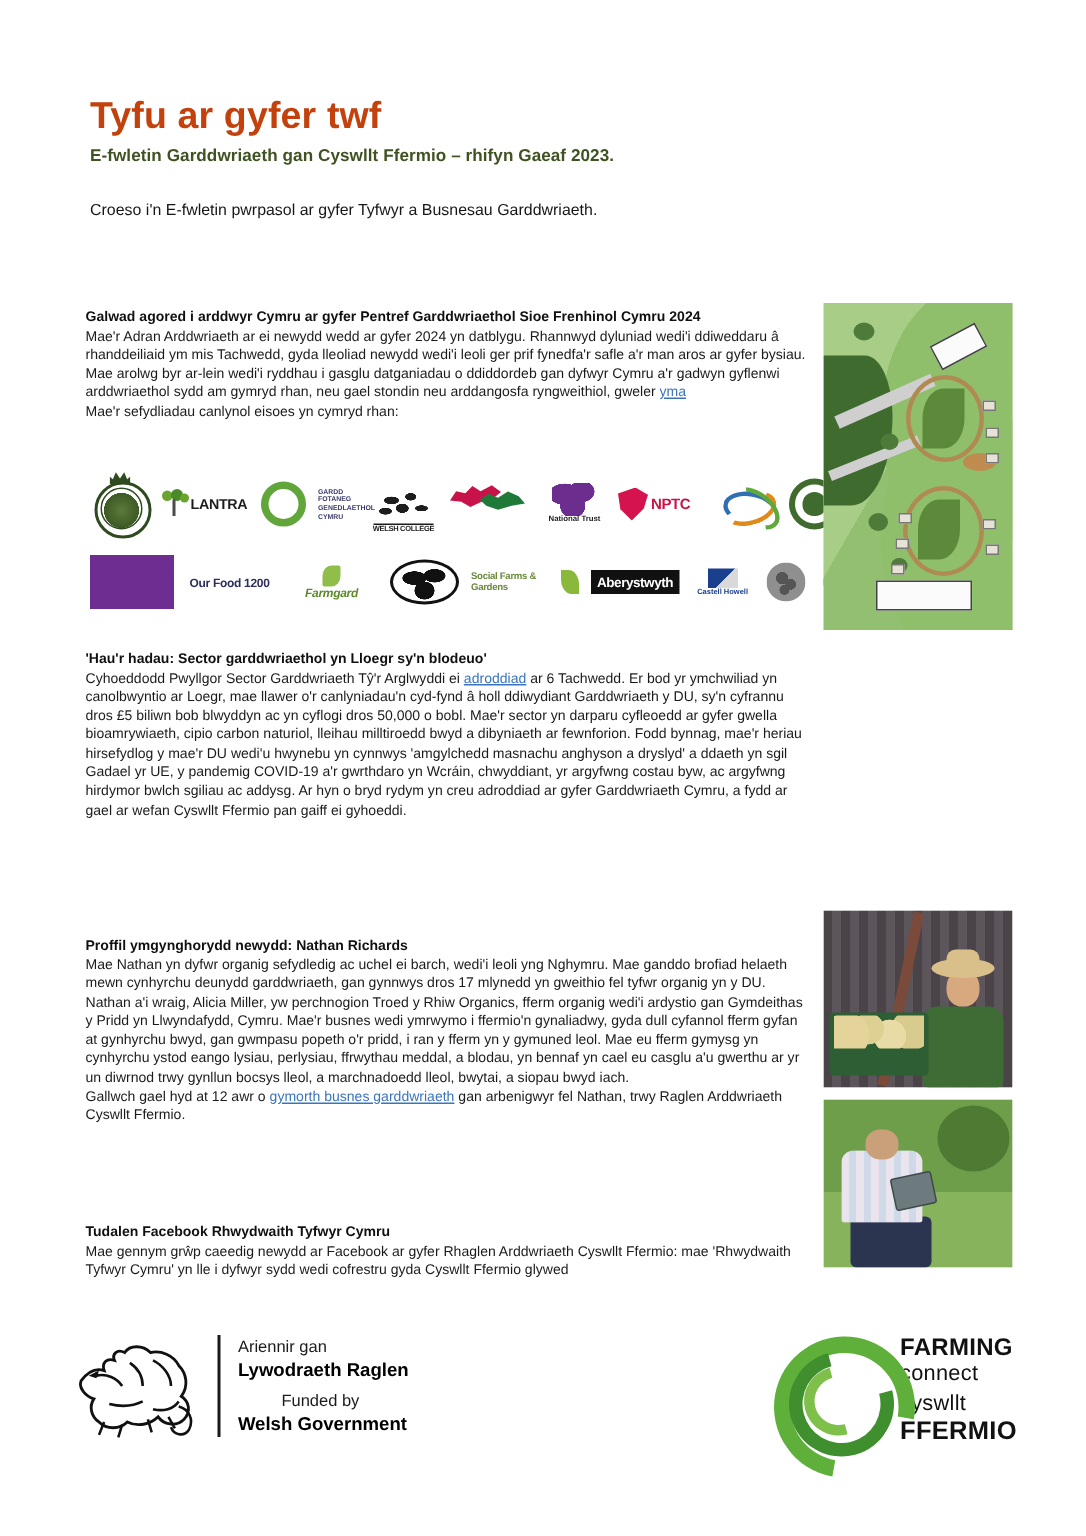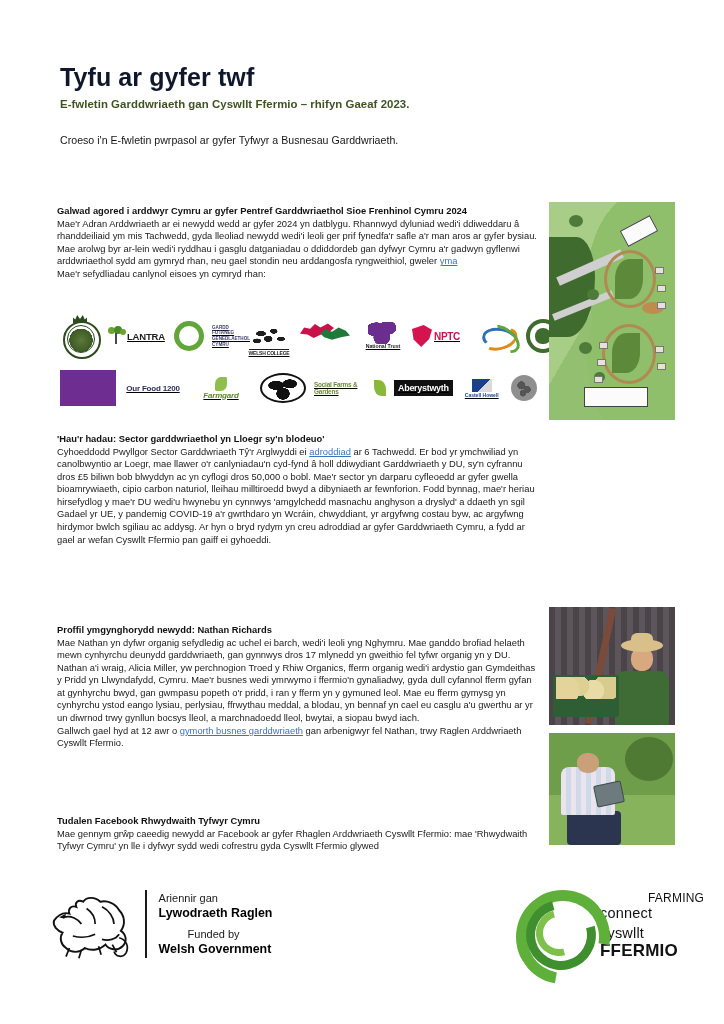--- a/index.html
+++ b/index.html
@@ -24,21 +24,21 @@
   
   .header {
     position: absolute;
     left: 60px;
     top: 63px;
     width: 600px;
   }
   .doc-title {
     font-size: 25px;
     font-weight: bold;
-    color: #0f172a;
+    color: #c2410c;
     letter-spacing: 0.1px;
     line-height: 1.15;
     margin: 0 0 6px 0;
   }
   .doc-subtitle {
     font-size: 11.4px;
     font-weight: bold;
     color: #3f5222;
     margin: 0;
     letter-spacing: 0.05px;
@@ -104,21 +104,20 @@
 
   
   .logo-strip {
     position: absolute;
     left: 60px;
     width: 484px;
     display: flex;
     align-items: center;
     justify-content: flex-start;
     gap: 8px;
-    text-decoration: underline;
   }
   #logos-row1 { top: 313px; height: 46px; }
   #logos-row2 { top: 368px; height: 40px; }
   .logo-cell {
     display: flex;
     align-items: center;
     justify-content: center;
     flex: 0 0 auto;
   }
 
@@ -456,21 +455,21 @@
     display:flex; align-items:center; gap:12px;
   }
   .fc-swirl { width: 72px; height: 72px; position: relative;}
   .fc-swirl .r {
     position:absolute; border-radius:50%; border-style:solid; border-color:transparent;
   }
   .fc-swirl .r1 { left:0; top:0; width:72px; height:72px; border-width:11px; border-top-color:#5fb03a; border-left-color:#5fb03a; border-right-color:#5fb03a; transform:rotate(-35deg);}
   .fc-swirl .r2 { left:10px; top:10px; width:52px; height:52px; border-width:9px; border-top-color:#3f8f2e; border-right-color:#3f8f2e; border-bottom-color:#3f8f2e; transform:rotate(120deg);}
   .fc-swirl .r3 { left:20px; top:20px; width:32px; height:32px; border-width:7px; border-bottom-color:#7ec04a; border-left-color:#7ec04a; transform:rotate(30deg);}
   .fc-text { line-height:1.12; }
-  .fc-text .t1 { font-size:12px; font-weight:normal; color:#111; letter-spacing:0.2px;margin-left:48px;}
+  .fc-text .t1 { font-size:16px; font-weight:bold; color:#111; letter-spacing:0.2px;}
   .fc-text .t2 { font-size:14.5px; color:#111; letter-spacing:0.2px;}
   .fc-text .t3 { font-size:14.5px; color:#111; letter-spacing:0.2px; margin-top:4px;}
   .fc-text .t4 { font-size:17px; font-weight:bold; color:#111; letter-spacing:0.2px;}
 </style>
 </head>
 <body>
 
 <div class="page">
 
   <div class="header">

